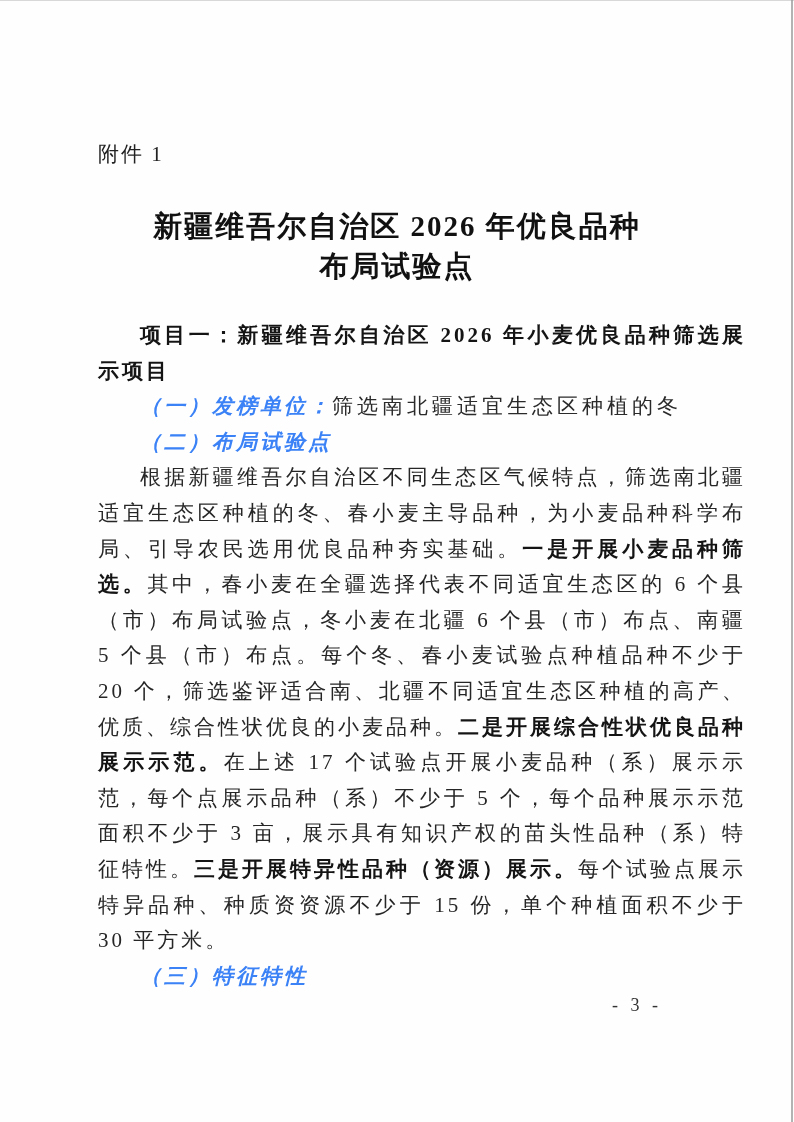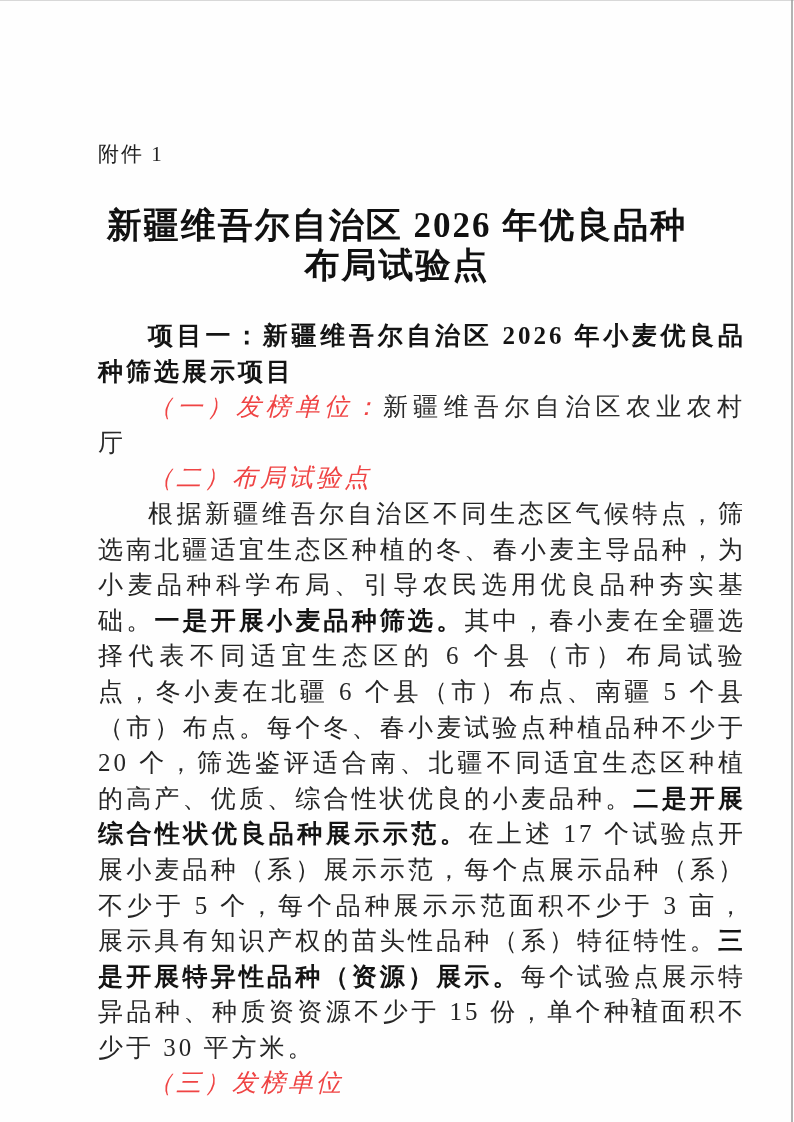--- a/index.html
+++ b/index.html
@@ -38,49 +38,49 @@
     font-size: 21px;
     letter-spacing: 2px;
     color: #222;
   }
   .doc-title {
     position: absolute;
     left: 72px;
     top: 206px;
     width: 650px;
     text-align: center;
-    font-size: 35px;
+    font-size: 29px;
     font-weight: bold;
     line-height: 40px;
     letter-spacing: 2px;
     color: #111;
   }
   .main-block {
     position: absolute;
     left: 98px;
     top: 318px;
     width: 648px;
-    font-size: 25px;
+    font-size: 21px;
     line-height: 35.6px;
     letter-spacing: 3px;
     text-align: justify;
     color: #262626;
   }
   .main-block p {
     margin: 0;
     text-indent: 2em;
   }
   .bold-seg {
     font-weight: bold;
     color: #141414;
   }
   .kaiti-head {
-    font-weight: normal;
+    font-weight: bold;
     font-style: italic;
-    color: #ef4444;
+    color: #3b82f6;
   }
   .kaiti-value {
     letter-spacing: 4px;
     color: #2a2a2a;
   }
   .page-number {
     position: absolute;
     left: 612px;
     top: 995px;
     font-size: 18px;
@@ -100,25 +100,25 @@
 
   <div class="doc-title">
     <div>新疆维吾尔自治区 2026 年优良品种</div>
     <div>布局试验点</div>
   </div>
 
   <div class="main-block">
 
     <p><span class="bold-seg">项目一：新疆维吾尔自治区 2026 年小麦优良品种筛选展示项目</span></p>
 
-    <p><span class="kaiti-head">（一）发榜单位：</span><span class="kaiti-value">新疆维吾尔自治区农业农村厅</span></p>
+    <p><span class="kaiti-head">（一）发榜单位：</span><span class="kaiti-value">筛选南北疆适宜生态区种植的冬</span></p>
 
     <p><span class="kaiti-head">（二）布局试验点</span></p>
 
     <p><span>根据新疆维吾尔自治区不同生态区气候特点，筛选南北疆适宜生态区种植的冬、春小麦主导品种，为小麦品种科学布局、引导农民选用优良品种夯实基础。</span><span class="bold-seg">一是开展小麦品种筛选。</span><span>其中，春小麦在全疆选择代表不同适宜生态区的 6 个县（市）布局试验点，冬小麦在北疆 6 个县（市）布点、南疆 5 个县（市）布点。每个冬、春小麦试验点种植品种不少于 20 个，筛选鉴评适合南、北疆不同适宜生态区种植的高产、优质、综合性状优良的小麦品种。</span><span class="bold-seg">二是开展综合性状优良品种展示示范。</span><span>在上述 17 个试验点开展小麦品种（系）展示示范，每个点展示品种（系）不少于 5 个，每个品种展示示范面积不少于 3 亩，展示具有知识产权的苗头性品种（系）特征特性。</span><span class="bold-seg">三是开展特异性品种（资源）展示。</span><span>每个试验点展示特异品种、种质资资源不少于 15 份，单个种植面积不少于 30 平方米。</span></p>
 
-    <p><span class="kaiti-head">（三）发榜单位</span></p>
+    <p><span class="kaiti-head">（三）特征特性</span></p>
 
   </div>
 
   <div class="page-number">- 3 -</div>
 
 </div>
 
 </body></html>

